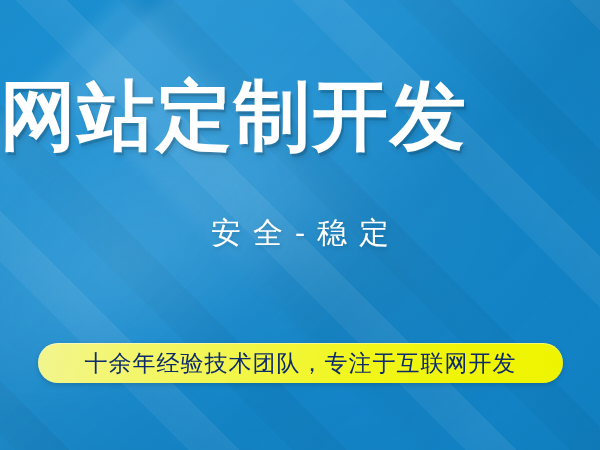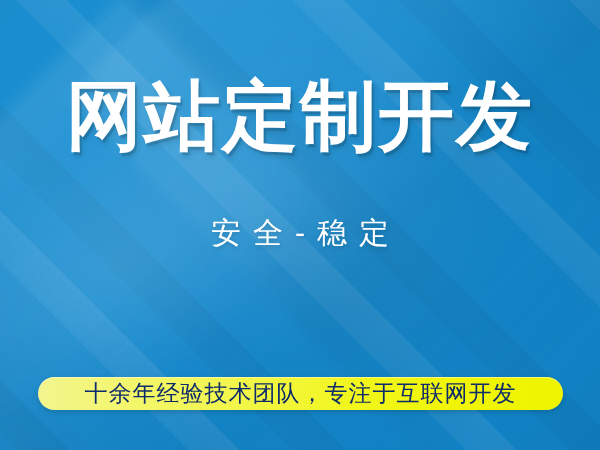--- a/index.html
+++ b/index.html
@@ -109,21 +109,20 @@
     display: flex;
     flex-direction: column;
     align-items: center;
   }
 
   .headline {
     position: absolute;
     top: 78px;
     left: 0;
     right: 0;
-    text-align: center;
     color: #ffffff;
     font-family: "DejaVu Sans", "Liberation Sans", sans-serif;
     font-weight: bold;
     font-size: 76px;
     line-height: 1;
     letter-spacing: 2px;
     text-shadow:
        2px 3px 0 rgba(0,0,0,0.13),
        3px 5px 5px rgba(0,0,0,0.10);
     white-space: nowrap;
@@ -142,23 +141,23 @@
     line-height: 1.1;
     letter-spacing: 12px;
     text-indent: 12px;
     text-shadow: 1px 2px 4px rgba(0,0,0,0.16);
     white-space: nowrap;
   }
 
   .pill {
     position: absolute;
     left: 38px;
-    top: 377px;
+    top: 343px;
     width: 525px;
-    height: 33px;
+    height: 40px;
     border-radius: 23px;
     background: linear-gradient(100deg,
         #f2f58f 0%,
         #f3f673 14%,
         #f2f64a 38%,
         #f1f61a 62%,
         #f0f505 82%,
         #eef400 100%);
     box-shadow:
         0 2px 5px rgba(0,0,0,0.16),

